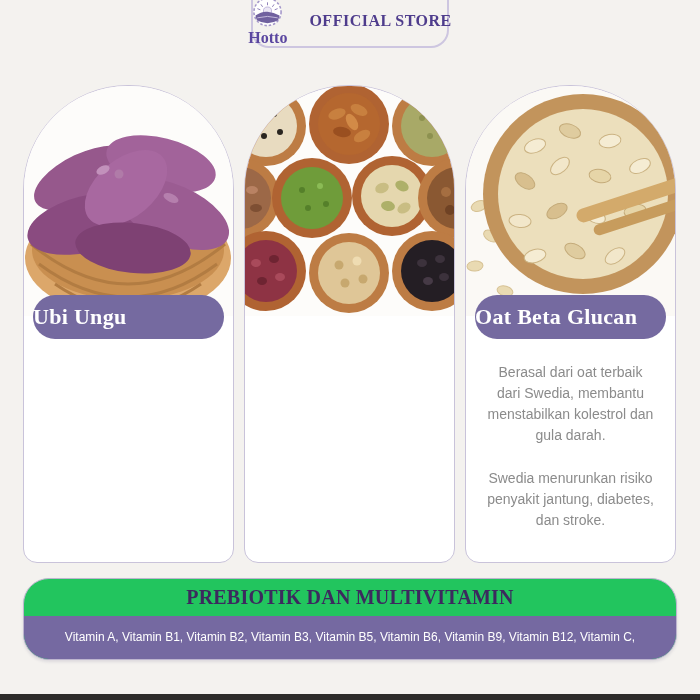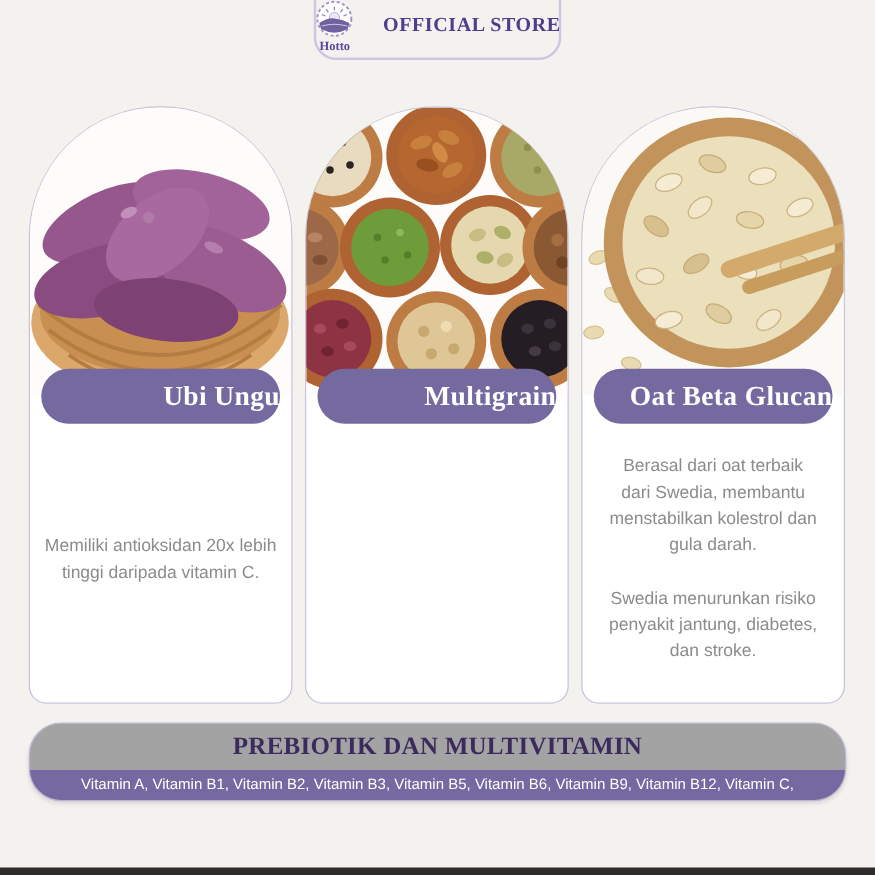--- a/index.html
+++ b/index.html
@@ -13,21 +13,21 @@
   .badge {
     position:absolute; top:-18px; left:50%; transform:translateX(-50%);
     width:198px; height:66px; box-sizing:border-box;
     border:2px solid #cdc6e0; border-radius:18px;
     display:flex; align-items:center; justify-content:center; gap:11px;
     padding-top:12px;
   }
   .logo-block { display:flex; flex-direction:column; align-items:center; gap:0; }
   .logo-text {
     font-family:"Liberation Serif", serif; font-weight:bold;
-    font-size:10px; color:#5b47a0; line-height:1;
+    font-size:16px; color:#5b47a0; line-height:1;
   }
   .badge-divider { width:2px; height:34px; background:#d4cde4; border-radius:1px; }
   .store-label {
     font-family:"Liberation Serif", serif; font-weight:bold;
     font-size:16px; letter-spacing:0.5px; color:#4e3c8c; white-space:nowrap;
   }
 
   
   .card {
     position:absolute; top:85px; width:211px; height:478px; box-sizing:border-box;
@@ -36,39 +36,39 @@
   }
   .card-1 { left:23px; } .card-2 { left:244px; } .card-3 { left:465px; }
   .photo {
     position:absolute; top:0; left:0; width:100%; height:230px;
     border-radius:103px 103px 0 0; overflow:hidden;
   }
   .photo svg { display:block; width:100%; height:100%; }
   .pill {
     position:absolute; top:209px; left:9px; right:9px; height:44px;
     background:#756aa0; border-radius:22px; z-index:2;
-    display:flex; align-items:center; justify-content:flex-end;
+    display:flex; align-items:center; justify-content:flex-start;
   }
   .pill-label {
     color:#ffffff; font-family:"Liberation Serif", serif; font-weight:bold;
     font-size:22px; letter-spacing:0.3px;
   }
   .card-text {
     position:absolute; top:253px; bottom:8px; left:8px; right:8px;
     display:flex; flex-direction:column; justify-content:center; gap:22px;
   }
   .card-text p {
     margin:0; text-align:center; color:#8b8b8b;
     font-size:14px; line-height:1.5; white-space:pre-line;
   }
 
   
   .footer {
-    position:absolute; left:23px; right:23px; top:578px; height:63px;
-    box-sizing:border-box; background:#a3a3a3;
+    position:absolute; left:23px; right:23px; top:578px; height:82px;
+    box-sizing:border-box; background:#22c55e;
     border:1.5px solid #bdb5cf; border-radius:26px; overflow:hidden;
     display:flex; flex-direction:column;
     box-shadow:0 2px 3px rgba(90,80,120,0.15);
   }
   .footer-title-area { height:37px; display:flex; align-items:center; justify-content:center; }
   .footer-title {
     font-family:"Liberation Serif", serif; font-weight:bold;
     font-size:20px; color:#3c2a5e; letter-spacing:0.2px;
   }
   .footer-strip {
@@ -122,22 +122,20 @@
         <ellipse cx="110" cy="162" rx="58" ry="25" fill="#7e4173" transform="rotate(6 110 162)"></ellipse>
         <ellipse cx="80" cy="84" rx="7" ry="4" fill="#c291bb" transform="rotate(-25 80 84)"></ellipse>
         <ellipse cx="148" cy="112" rx="8" ry="4" fill="#b57fad" transform="rotate(24 148 112)"></ellipse>
         <circle cx="96" cy="88" r="4.5" fill="#b07ba8"></circle>
       </svg>
     </div>
     <div class="pill">
       <span class="pill-label">Ubi Ungu</span>
     </div>
     <div class="card-text">
-      <p>Memiliki antioksidan 20x lebih
-tinggi daripada vitamin C.</p>
     </div>
   </div>
 
   <div class="card card-2">
     <div class="photo">
       <svg viewBox="0 0 211 230" preserveAspectRatio="xMidYMid slice">
         <rect width="211" height="230" fill="#fdfcfa"></rect>
 
         <g>
             <circle cx="22" cy="40" r="40" fill="#bd7c44"></circle>
@@ -212,23 +210,20 @@
           </g>
         <g>
             <circle cx="188" cy="185" r="40" fill="#bd7c44"></circle>
             <circle cx="188" cy="185" r="31" fill="#241e24"></circle>
           <ellipse cx="178" cy="177" rx="5" ry="4" fill="#3c323c"></ellipse>
             <ellipse cx="196" cy="173" rx="5" ry="4" fill="#3c323c"></ellipse>
           <ellipse cx="184" cy="195" rx="5" ry="4" fill="#463a46"></ellipse>
             <ellipse cx="200" cy="191" rx="5" ry="4" fill="#3c323c"></ellipse>
           </g>
       </svg>
-    </div>
-    <div class="pill">
-      <span class="pill-label">Multigrain</span>
     </div>
   </div>
 
   <div class="card card-3">
     <div class="photo">
       <svg viewBox="0 0 211 230" preserveAspectRatio="xMidYMid slice">
         <rect width="211" height="230" fill="#fbf9f5"></rect>
         <g fill="#e9dab2" stroke="#d6c193" stroke-width="1">
           <ellipse cx="14" cy="120" rx="8" ry="5" transform="rotate(-20 14 120)"></ellipse>
           <ellipse cx="26" cy="150" rx="8" ry="5" transform="rotate(30 26 150)"></ellipse>

